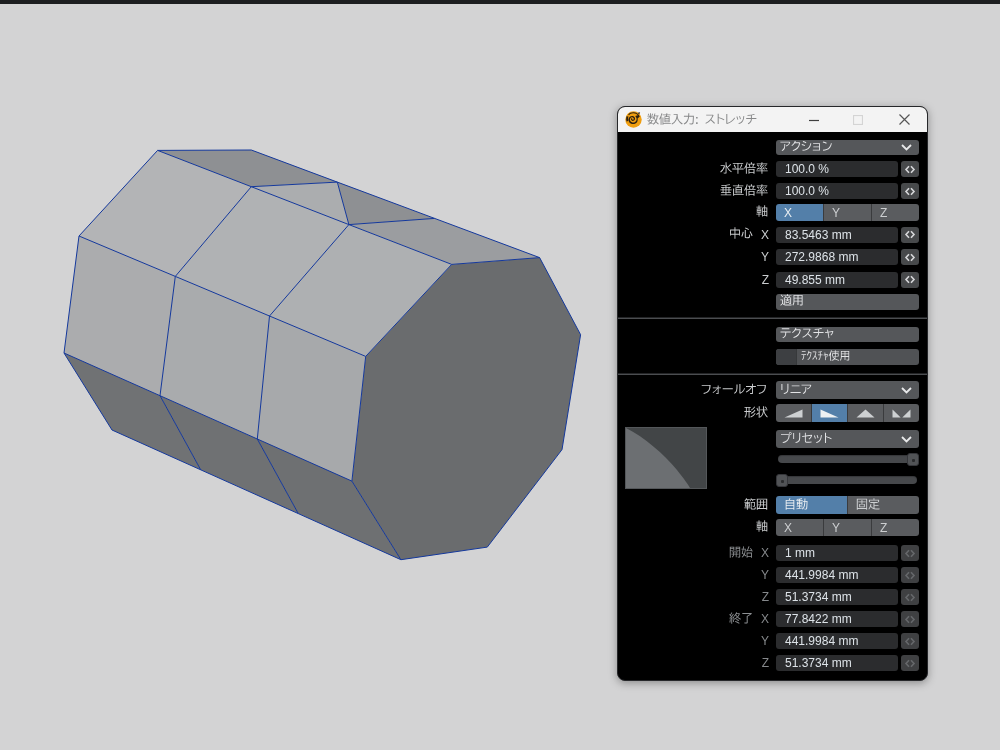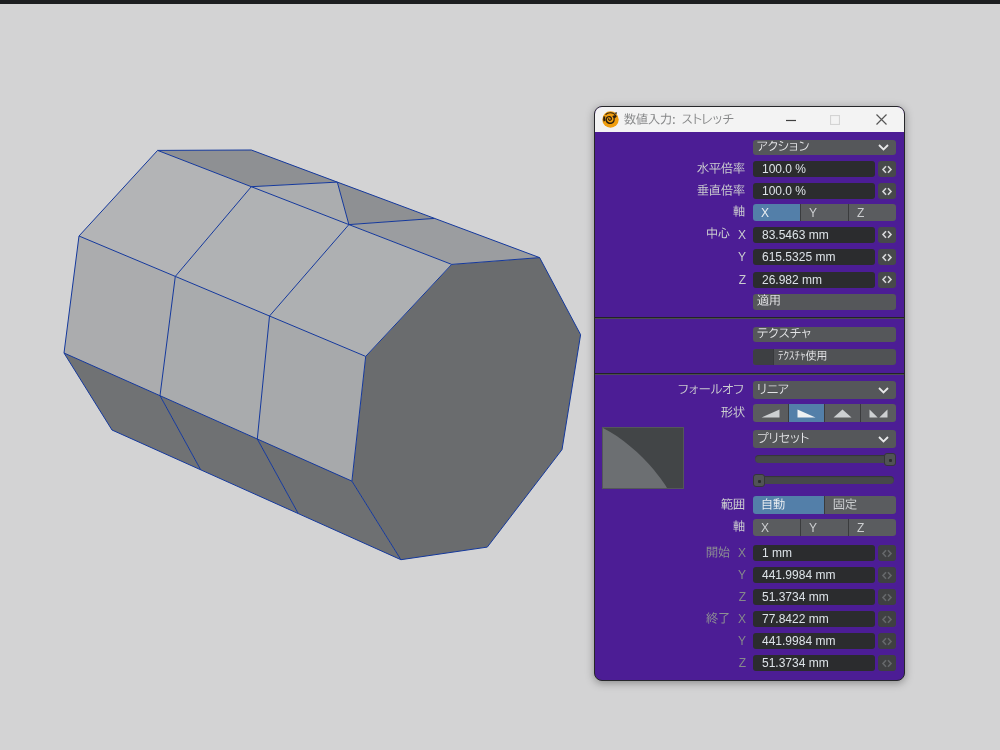--- a/index.html
+++ b/index.html
@@ -4,22 +4,22 @@
 <style>
   * { margin:0; padding:0; box-sizing:border-box; }
   html,body { width:1000px; height:750px; overflow:hidden; }
   body { font-family:"Liberation Sans","DejaVu Sans",sans-serif; background:#d3d3d4; position:relative; }
 
   .topbar { position:absolute; left:0; top:0; width:1000px; height:4px; background:#1d1e20; }
   .viewport { position:absolute; left:0; top:4px; width:1000px; height:746px; }
   .viewport svg { display:block; }
 
   
-  .dialog { position:absolute; left:594px; top:106px; width:311px; height:575px;
-            background:#4c1d95; border:1px solid #26272a; border-radius:8px;
+  .dialog { position:absolute; left:617px; top:106px; width:311px; height:575px;
+            background:#000000; border:1px solid #26272a; border-radius:8px;
             box-shadow:0 2px 8px rgba(0,0,0,.35); }
   .titlebar { position:absolute; left:0; top:0; width:100%; height:25px; background:#f3f3f3;
               border-radius:7px 7px 0 0; }
   .app-icon { position:absolute; left:7px; top:4px; width:17px; height:17px; }
   .title-glyph { position:absolute; left:29px; top:6px; }
   .title-glyph path { fill:#3c3c3c; }
   .winbtn { position:absolute; top:0; width:34px; height:25px; display:flex; align-items:center; justify-content:center; }
   .winbtn svg { display:block; }
 
   
@@ -186,31 +186,31 @@
   <div class="input" style="top:119.5px;height:16px;">83.5463 mm</div>
     <div class="spin" style="top:119.5px;height:16px;">
       <svg width="12" height="9" viewBox="0 0 12 9">
         <polyline points="5,1.2 2,4.5 5,7.8"></polyline>
         <polyline points="7,1.2 10,4.5 7,7.8"></polyline>
       </svg>
     </div>
   <div class="lbl" style="top:142px;height:16px;">
       <span class="sub">Y</span>
     </div>
-  <div class="input" style="top:142px;height:16px;">615.5325 mm</div>
+  <div class="input" style="top:142px;height:16px;">272.9868 mm</div>
     <div class="spin" style="top:142px;height:16px;">
       <svg width="12" height="9" viewBox="0 0 12 9">
         <polyline points="5,1.2 2,4.5 5,7.8"></polyline>
         <polyline points="7,1.2 10,4.5 7,7.8"></polyline>
       </svg>
     </div>
   <div class="lbl" style="top:164.5px;height:16px;">
       <span class="sub">Z</span>
     </div>
-  <div class="input" style="top:164.5px;height:16px;">26.982 mm</div>
+  <div class="input" style="top:164.5px;height:16px;">49.855 mm</div>
     <div class="spin" style="top:164.5px;height:16px;">
       <svg width="12" height="9" viewBox="0 0 12 9">
         <polyline points="5,1.2 2,4.5 5,7.8"></polyline>
         <polyline points="7,1.2 10,4.5 7,7.8"></polyline>
       </svg>
     </div>
   <div class="btn" style="top:186.5px;height:16px;">
       <svg class="jp on-btn" width="25" height="15" viewBox="0 0 25 15" aria-label="適用">
         <path d="M2.9 9.3Q3.4 9.8 4 10.1Q4.5 10.3 5.2 10.5Q6.1 10.6 6.9 10.6H11.8Q11.7 10.9 11.5 11.4H6.9Q5 11.4 3.9 10.9Q3.1 10.6 2.5 10L2.4 10Q1.6 11.1 0.8 11.7L0.3 10.9Q1.1 10.3 2 9.5V6.3H0.3V5.4H2.9ZM11.1 3.4V9.2Q11.1 9.6 10.9 9.8Q10.7 10 10.1 10Q9.5 10 9.1 10L8.9 9.2Q9.5 9.3 9.9 9.3Q10.2 9.3 10.2 9.1Q10.2 9.1 10.2 8.9V4.1H7.9V4.9H9.9V5.6H7.9V6.4H9.4V8.8H6.4V9.4H5.6V6.4H7.1V5.6H5.2V4.9H7.1V4.1H4.8V10H3.9V3.4H5.7Q5.4 2.6 5.1 2.1H3.4V1.4H7V0.3H7.9V1.4H11.5V2.1H9.9Q9.6 2.7 9.3 3.4ZM6 2.1Q6.3 2.7 6.5 3.4H8.4Q8.6 2.8 8.9 2.1ZM6.4 7.1V8.1H8.6V7.1ZM2.4 3.2Q1.6 2 0.7 1.1L1.3 0.6Q2.3 1.5 3.1 2.6Z M22.6 1V10.4Q22.6 11 22.4 11.2Q22.1 11.4 21.3 11.4Q20.5 11.4 19.9 11.4L19.7 10.5Q20.6 10.6 21.3 10.6Q21.6 10.6 21.6 10.5Q21.7 10.4 21.7 10.2V7.5H18.5V11H17.5V7.5H14.4Q14.4 8.7 14.2 9.6Q13.9 10.7 13.2 11.6L12.4 11Q13.2 10 13.4 8.6Q13.5 7.9 13.5 6.9V1ZM14.4 1.8V3.8H17.5V1.8ZM14.4 4.6V6.7H17.5V4.6ZM21.7 6.7V4.6H18.5V6.7ZM21.7 3.8V1.8H18.5V3.8Z"></path>
       </svg>

